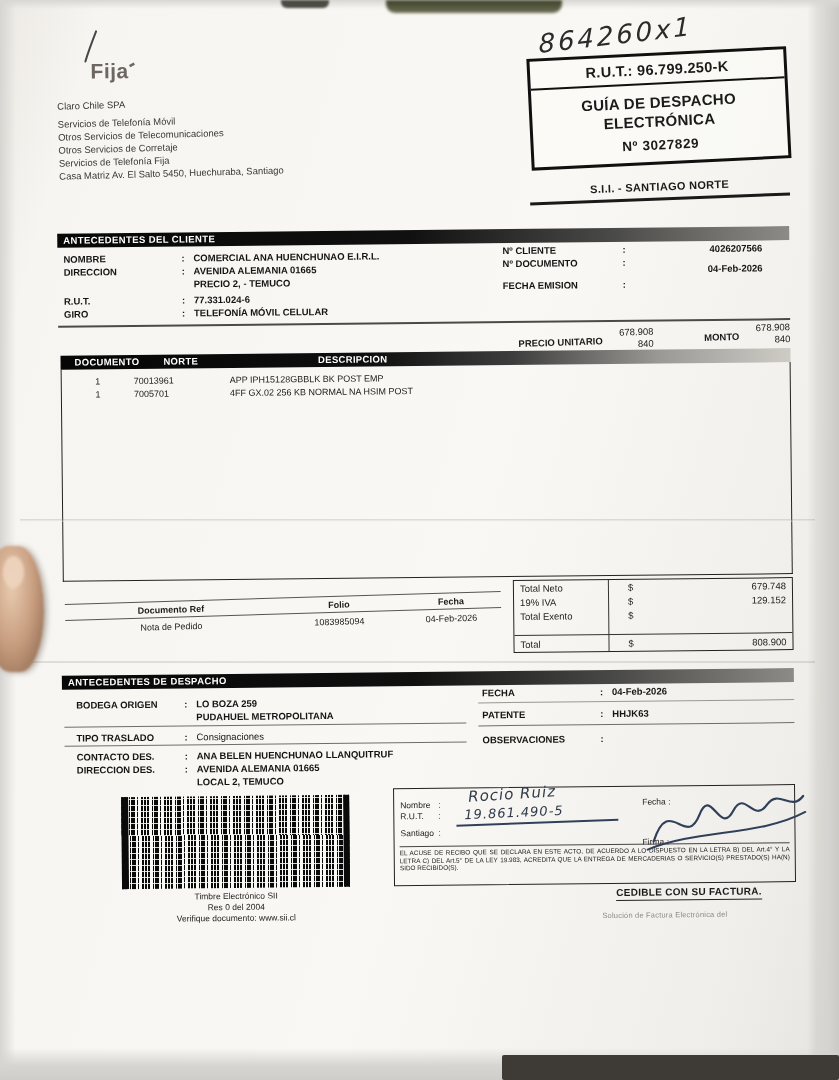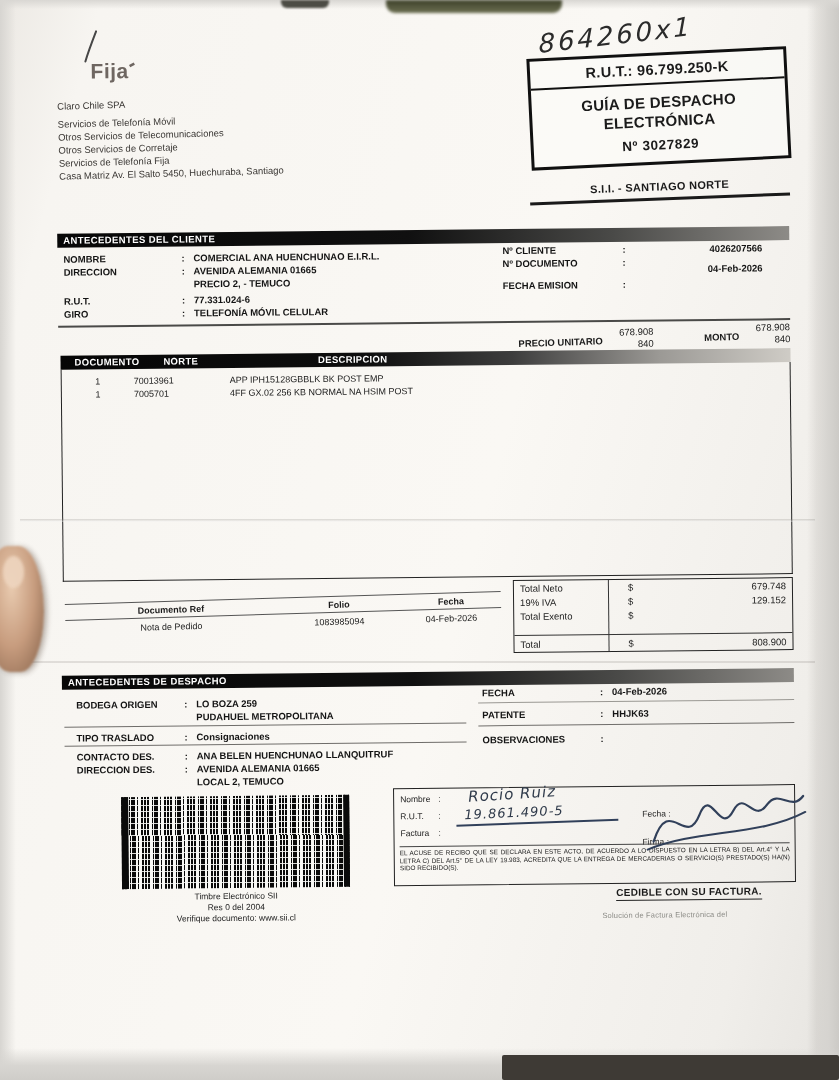--- a/index.html
+++ b/index.html
@@ -88,21 +88,21 @@
   .t-lbl{width:100px;padding-left:6px}
   .t-cur{width:28px;padding-left:14px}
   .t-val{flex:1;text-align:right;padding-right:6px}
   .totals-lower{position:absolute;left:0;right:0;bottom:0;height:17px;border-top:1.2px solid #333;display:flex;align-items:center}
 
   
   .drow{position:absolute;font-size:9.5px;font-weight:bold;white-space:nowrap;color:#141414}
   .dlbl{display:inline-block;width:108px}
   .dcol{display:inline-block;width:12px}
   .drlbl{display:inline-block;width:118px}
-  .nrm{font-weight:bold}
+  .nrm{font-weight:normal}
 
   
   .barcode{position:absolute;left:118px;top:794px;width:228px;height:92px;
     background:
       repeating-linear-gradient(0deg, transparent 0 5px, rgba(250,250,247,.85) 5px 6px),
       repeating-linear-gradient(90deg,#0a0a0a 0 2px,#f8f8f5 2px 3px,#0a0a0a 3px 5px,#f8f8f5 5px 8px,#0a0a0a 8px 9px,#f8f8f5 9px 10px,#0a0a0a 10px 14px,#f8f8f5 14px 16px,#0a0a0a 16px 17px,#f8f8f5 17px 20px,#0a0a0a 20px 22px,#f8f8f5 22px 23px)}
   .barcode::before{content:"";position:absolute;left:0;top:0;bottom:0;width:7px;background:#0a0a0a}
   .barcode::after{content:"";position:absolute;right:0;top:0;bottom:0;width:6px;background:#0a0a0a}
   .stamp-caption{position:absolute;left:118px;top:889px;width:228px;text-align:center;font-size:8.5px;line-height:11px;color:#222}
 
@@ -256,24 +256,24 @@
   <div class="hline" style="left:476px;top:726px;width:316px"></div>
 
   <div class="barcode"></div>
   <div class="stamp-caption">
     <div>Timbre Electrónico SII</div>
     <div>Res  0 del 2004</div>
     <div>Verifique documento: www.sii.cl</div>
   </div>
 
   <div class="recv">
-    <div class="recv-row" style="top:5px"><span class="rv-lbl">Nombre</span><span>:</span></div>
+    <div class="recv-row" style="top:11px"><span class="rv-lbl">Nombre</span><span>:</span></div>
     <div class="recv-row" style="top:22px"><span class="rv-lbl">R.U.T.</span><span>:</span></div>
-    <div class="recv-row" style="top:39px"><span class="rv-lbl">Factura</span><span>:</span></div>
-    <div class="recv-right" style="top:22px"><span>Fecha</span> <span>:</span></div>
+    <div class="recv-row" style="top:39px"><span class="rv-lbl">Santiago</span><span>:</span></div>
+    <div class="recv-right" style="top:10px"><span>Fecha</span> <span>:</span></div>
     <div class="recv-right" style="top:50px"><span>Firma</span> <span>:</span></div>
     <div class="hw hw-name">Rocio Ruiz</div>
     <div class="hw hw-rut">19.861.490-5</div>
     <div class="hw-line"></div>
     <div class="legal">EL ACUSE DE RECIBO QUE SE DECLARA EN ESTE ACTO, DE ACUERDO A LO DISPUESTO EN LA LETRA B) DEL Art.4° Y LA LETRA C) DEL Art.5° DE LA LEY 19.983, ACREDITA QUE LA ENTREGA DE MERCADERIAS O SERVICIO(S) PRESTADO(S) HA(N) SIDO RECIBIDO(S).</div>
   </div>
 
   <svg class="signature" width="175" height="95" viewBox="0 0 175 95">
     <path d="M14,64 C30,16 46,72 60,38 C72,8 80,60 94,34 C106,12 114,48 128,28 C140,12 152,36 164,20" stroke="#31405a" stroke-width="2.2" fill="none" stroke-linecap="round"></path>
     <path d="M8,72 C58,52 120,60 166,36" stroke="#31405a" stroke-width="2" fill="none" stroke-linecap="round"></path>

